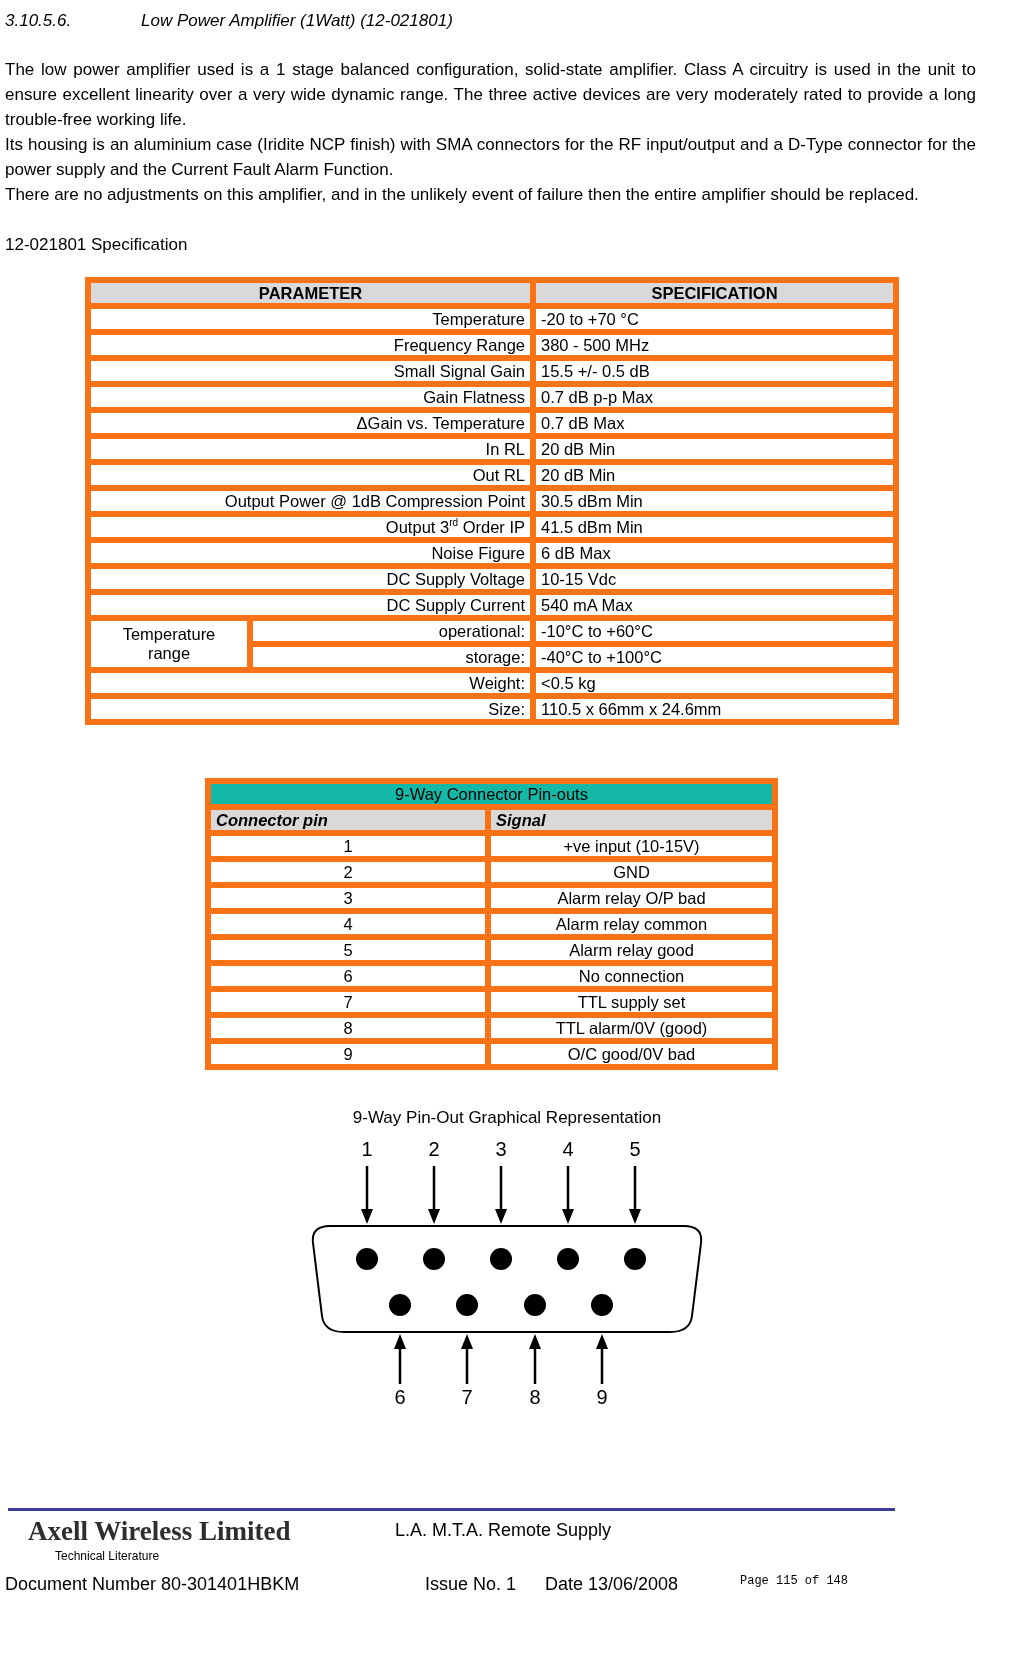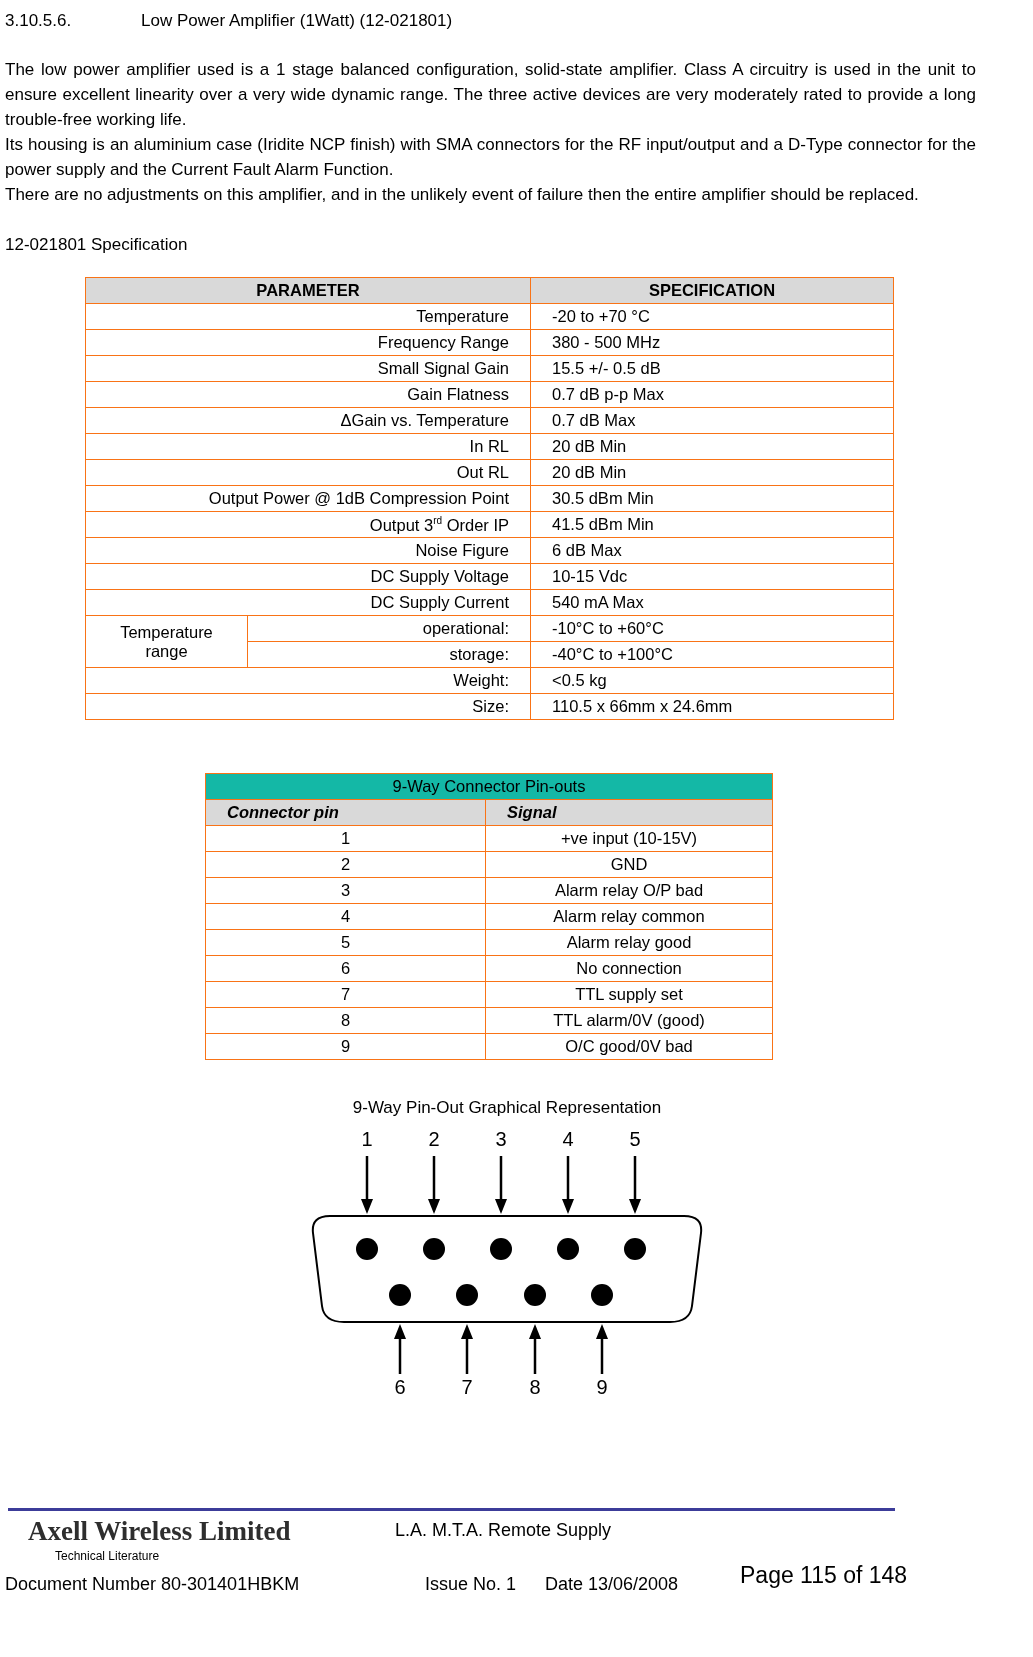--- a/index.html
+++ b/index.html
@@ -4,30 +4,30 @@
 <style>
   * { margin:0; padding:0; box-sizing:border-box; }
   html,body { background:#ffffff; }
   body {
     width:1033px; height:1657px; position:relative;
     font-family:"Liberation Sans", sans-serif;
     color:#000; font-size:17px;
   }
   .content { position:absolute; top:0; left:0; width:1033px; padding:8px 57px 0 5px; }
 
-  .heading { display:flex; line-height:25px; }
+  .heading { display:flex; line-height:25px;font-style:italic; }
   .heading .num { width:136px; flex:0 0 136px; }
 
   .paragraphs { margin-top:24px; }
   p.body-text { text-align:justify; line-height:25px; }
 
   .spec-heading { margin-top:25px; line-height:25px; }
 
   table { border-collapse:collapse; table-layout:fixed; }
-  table td, table th { border:1px solid #f97316; height:26px; padding:0 21px; font-size:16.5px; vertical-align:middle; }
+  table td, table th { border:6px solid #f97316; height:26px; padding:0 5px; font-size:16.5px; vertical-align:middle; }
 
   table.spec { margin:20px 0 0 80px; width:808px; }
   table.spec th { background:#d9d9d9; font-weight:bold; text-align:center; }
   table.spec td.param { text-align:right; }
   table.spec td.value { text-align:left; }
   table.spec td.temp-label { text-align:center; line-height:19px; }
   sup.ord { font-size:10px; vertical-align:super; }
 
   table.pin-table { margin:53px 0 0 200px; width:567px; }
   table.pin-table td.title-cell { background:#14b8a6; text-align:center; }
@@ -40,21 +40,21 @@
   .diagram text { font-family:"Liberation Sans", sans-serif; font-size:20px; }
 
   .footer { position:absolute; top:1508px; left:0; width:913px; height:100px; }
   .footer-rule { position:absolute; top:0; left:8px; right:18px; height:3px; background:#3c3c99; }
   .footer-company { position:absolute; top:8px; left:28px; font-family:"Liberation Serif", serif; font-weight:bold; font-size:27px; color:#2e2e2e; }
   .footer-project { position:absolute; top:12px; left:395px; font-size:18px; }
   .footer-dept { position:absolute; top:41px; left:55px; font-size:12px; }
   .footer-docnum { position:absolute; top:66px; left:5px; font-size:18px; }
   .footer-issue { position:absolute; top:66px; left:425px; font-size:18px; }
   .footer-date { position:absolute; top:66px; left:545px; font-size:18px; }
-  .footer-page { position:absolute; top:54px; left:740px; font-size:23px; }
+  .footer-page { position:absolute; top:66px; left:740px; font-size:12px;font-family:Liberation Mono, monospace; }
 </style>
 </head>
 <body>
 
 <div class="content">
 
   <div class="heading">
     <span class="num">3.10.5.6.</span>
     <span class="title">Low Power Amplifier (1Watt) (12-021801)</span>
   </div>

